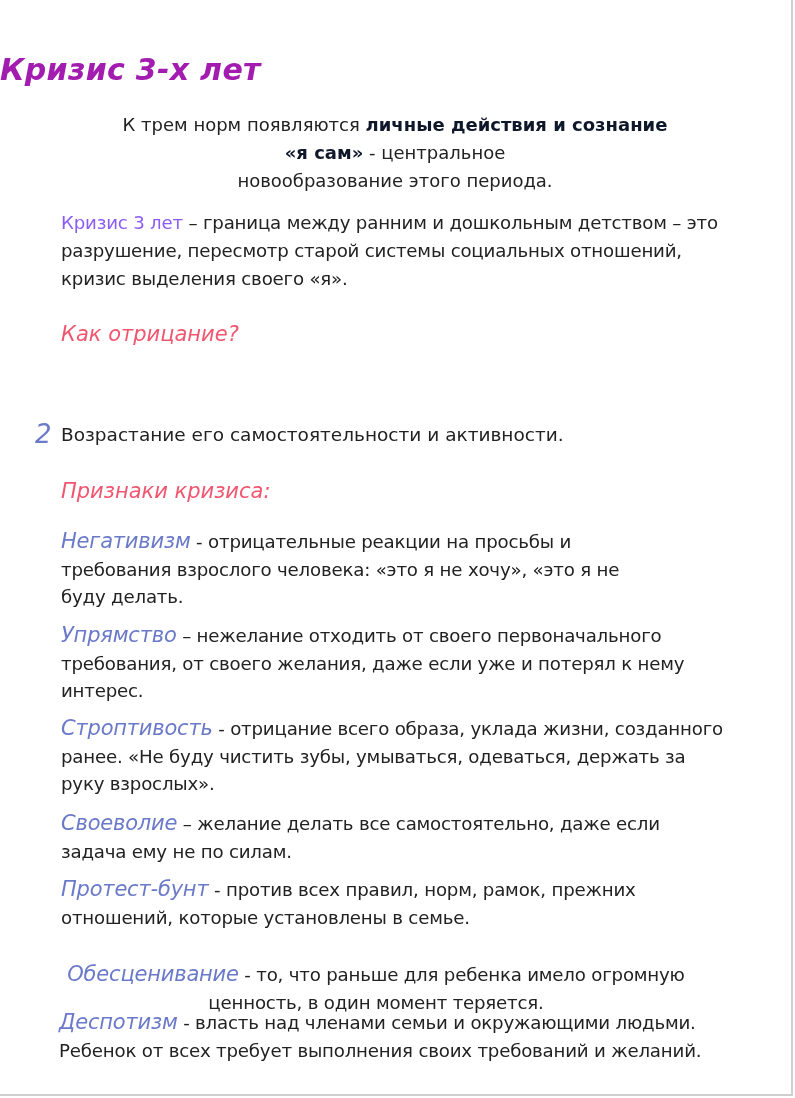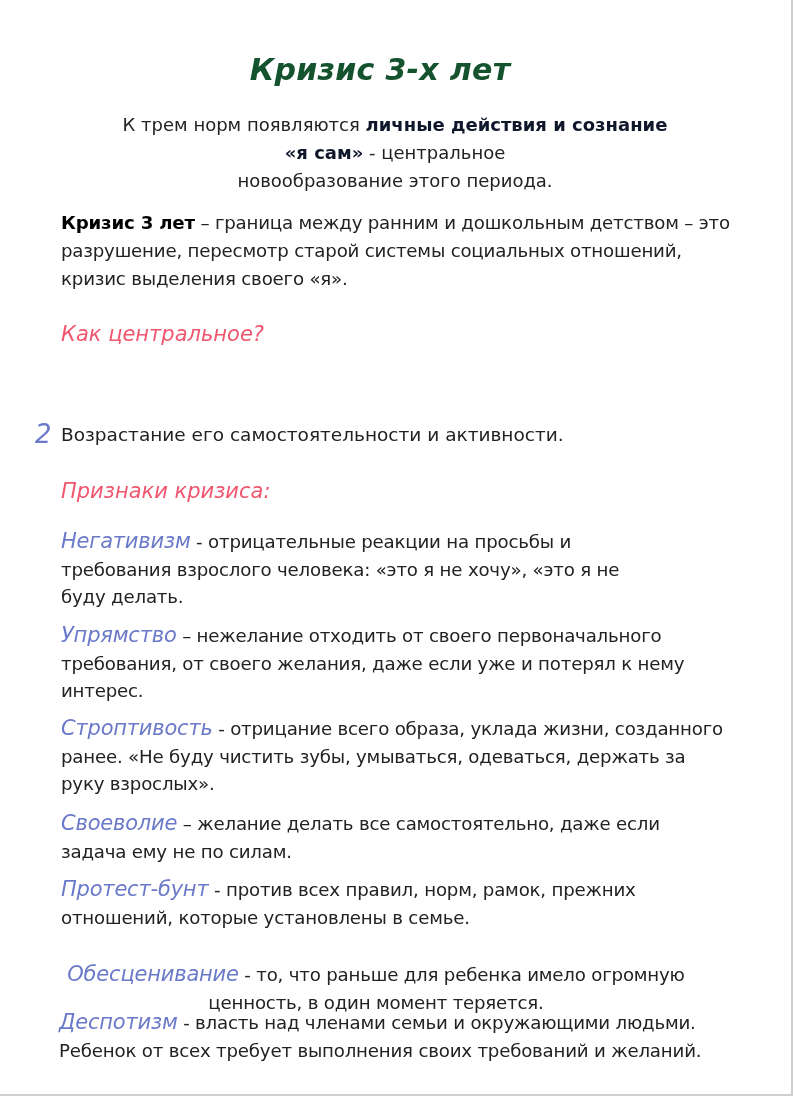--- a/index.html
+++ b/index.html
@@ -1,27 +1,27 @@
 <!DOCTYPE html>
 <html><head>
 <meta charset="utf-8">
 <style>
   html, body { margin: 0; padding: 0; background: #ffffff; }
   body { width: 795px; height: 1098px; overflow: hidden; position: relative;
          font-family: "DejaVu Sans", sans-serif; color: #1e1e1e; }
   .page { position: absolute; left: 0; top: 0; width: 791px; height: 1094px;
           background: #fff; border-right: 2px solid #cfcfcf; border-bottom: 2px solid #cfcfcf; }
-  .title { position: absolute; top: 52px; left: 0; width: 760px; text-align: center;
-           font-size: 30px; font-weight: bold; font-style: italic; color: #14532d; letter-spacing: 0.3px; }
+  .title { position: absolute; top: 52px; left: 0; width: 760px; 
+           font-size: 30px; font-weight: bold; font-style: italic; color: #a21caf; letter-spacing: 0.3px; }
   .intro { position: absolute; top: 111px; left: 60px; width: 670px; text-align: center;
            font-size: 18px; line-height: 28px; color: #222; }
   .intro b { font-weight: 600; color: #0f172a; }
   .definition { position: absolute; top: 209px; left: 61px; width: 680px;
                 font-size: 18.2px; line-height: 28px; color: #222; letter-spacing: -0.2px; }
-  .definition b { font-weight: 700; color: #000000; }
+  .definition b { font-weight: 400; color: #8b5cf6; }
   .subhead { position: absolute; left: 61px; font-size: 21px; font-style: italic; color: #f0566f; }
   .numitem { position: absolute; left: 35px; font-size: 18.5px; color: #222; }
   .numitem .num { display: inline-block; width: 26px; font-size: 26px; font-style: italic;
                   color: #6b79c9; vertical-align: -2px; }
   .sign { position: absolute; left: 61px; width: 690px; font-size: 18.2px; line-height: 27.5px;
           color: #222; letter-spacing: -0.2px; }
   .sign .term { font-style: italic; color: #6b79c9; font-size: 21px; }
 </style>
 </head>
 <body>
@@ -33,21 +33,21 @@
   <div class="intro">
     <span>К трем норм появляются </span><b>личные действия и сознание</b><br>
     <b>«я сам»</b><span> - центральное</span><br>
     <span>новообразование этого периода.</span>
   </div>
 
   <div class="definition">
     <b>Кризис 3 лет</b><span> – граница между ранним и дошкольным детством – это разрушение, пересмотр старой системы социальных отношений, кризис выделения своего «я».</span>
   </div>
 
-  <div class="subhead" style="top:322px;">Как центральное?</div>
+  <div class="subhead" style="top:322px;">Как отрицание?</div>
 
   <div class="numitem" style="top:419px;">
     <span class="num">2</span><span>Возрастание его самостоятельности и активности.</span>
   </div>
 
   <div class="subhead" style="top:479px;font-style:italic;">Признаки кризиса:</div>
 
   <div class="sign" style="top:528px; width:600px;">
     <span class="term">Негативизм</span><span> - отрицательные реакции на просьбы и требования взрослого человека: «это я не хочу», «это я не буду делать.</span>
   </div>

